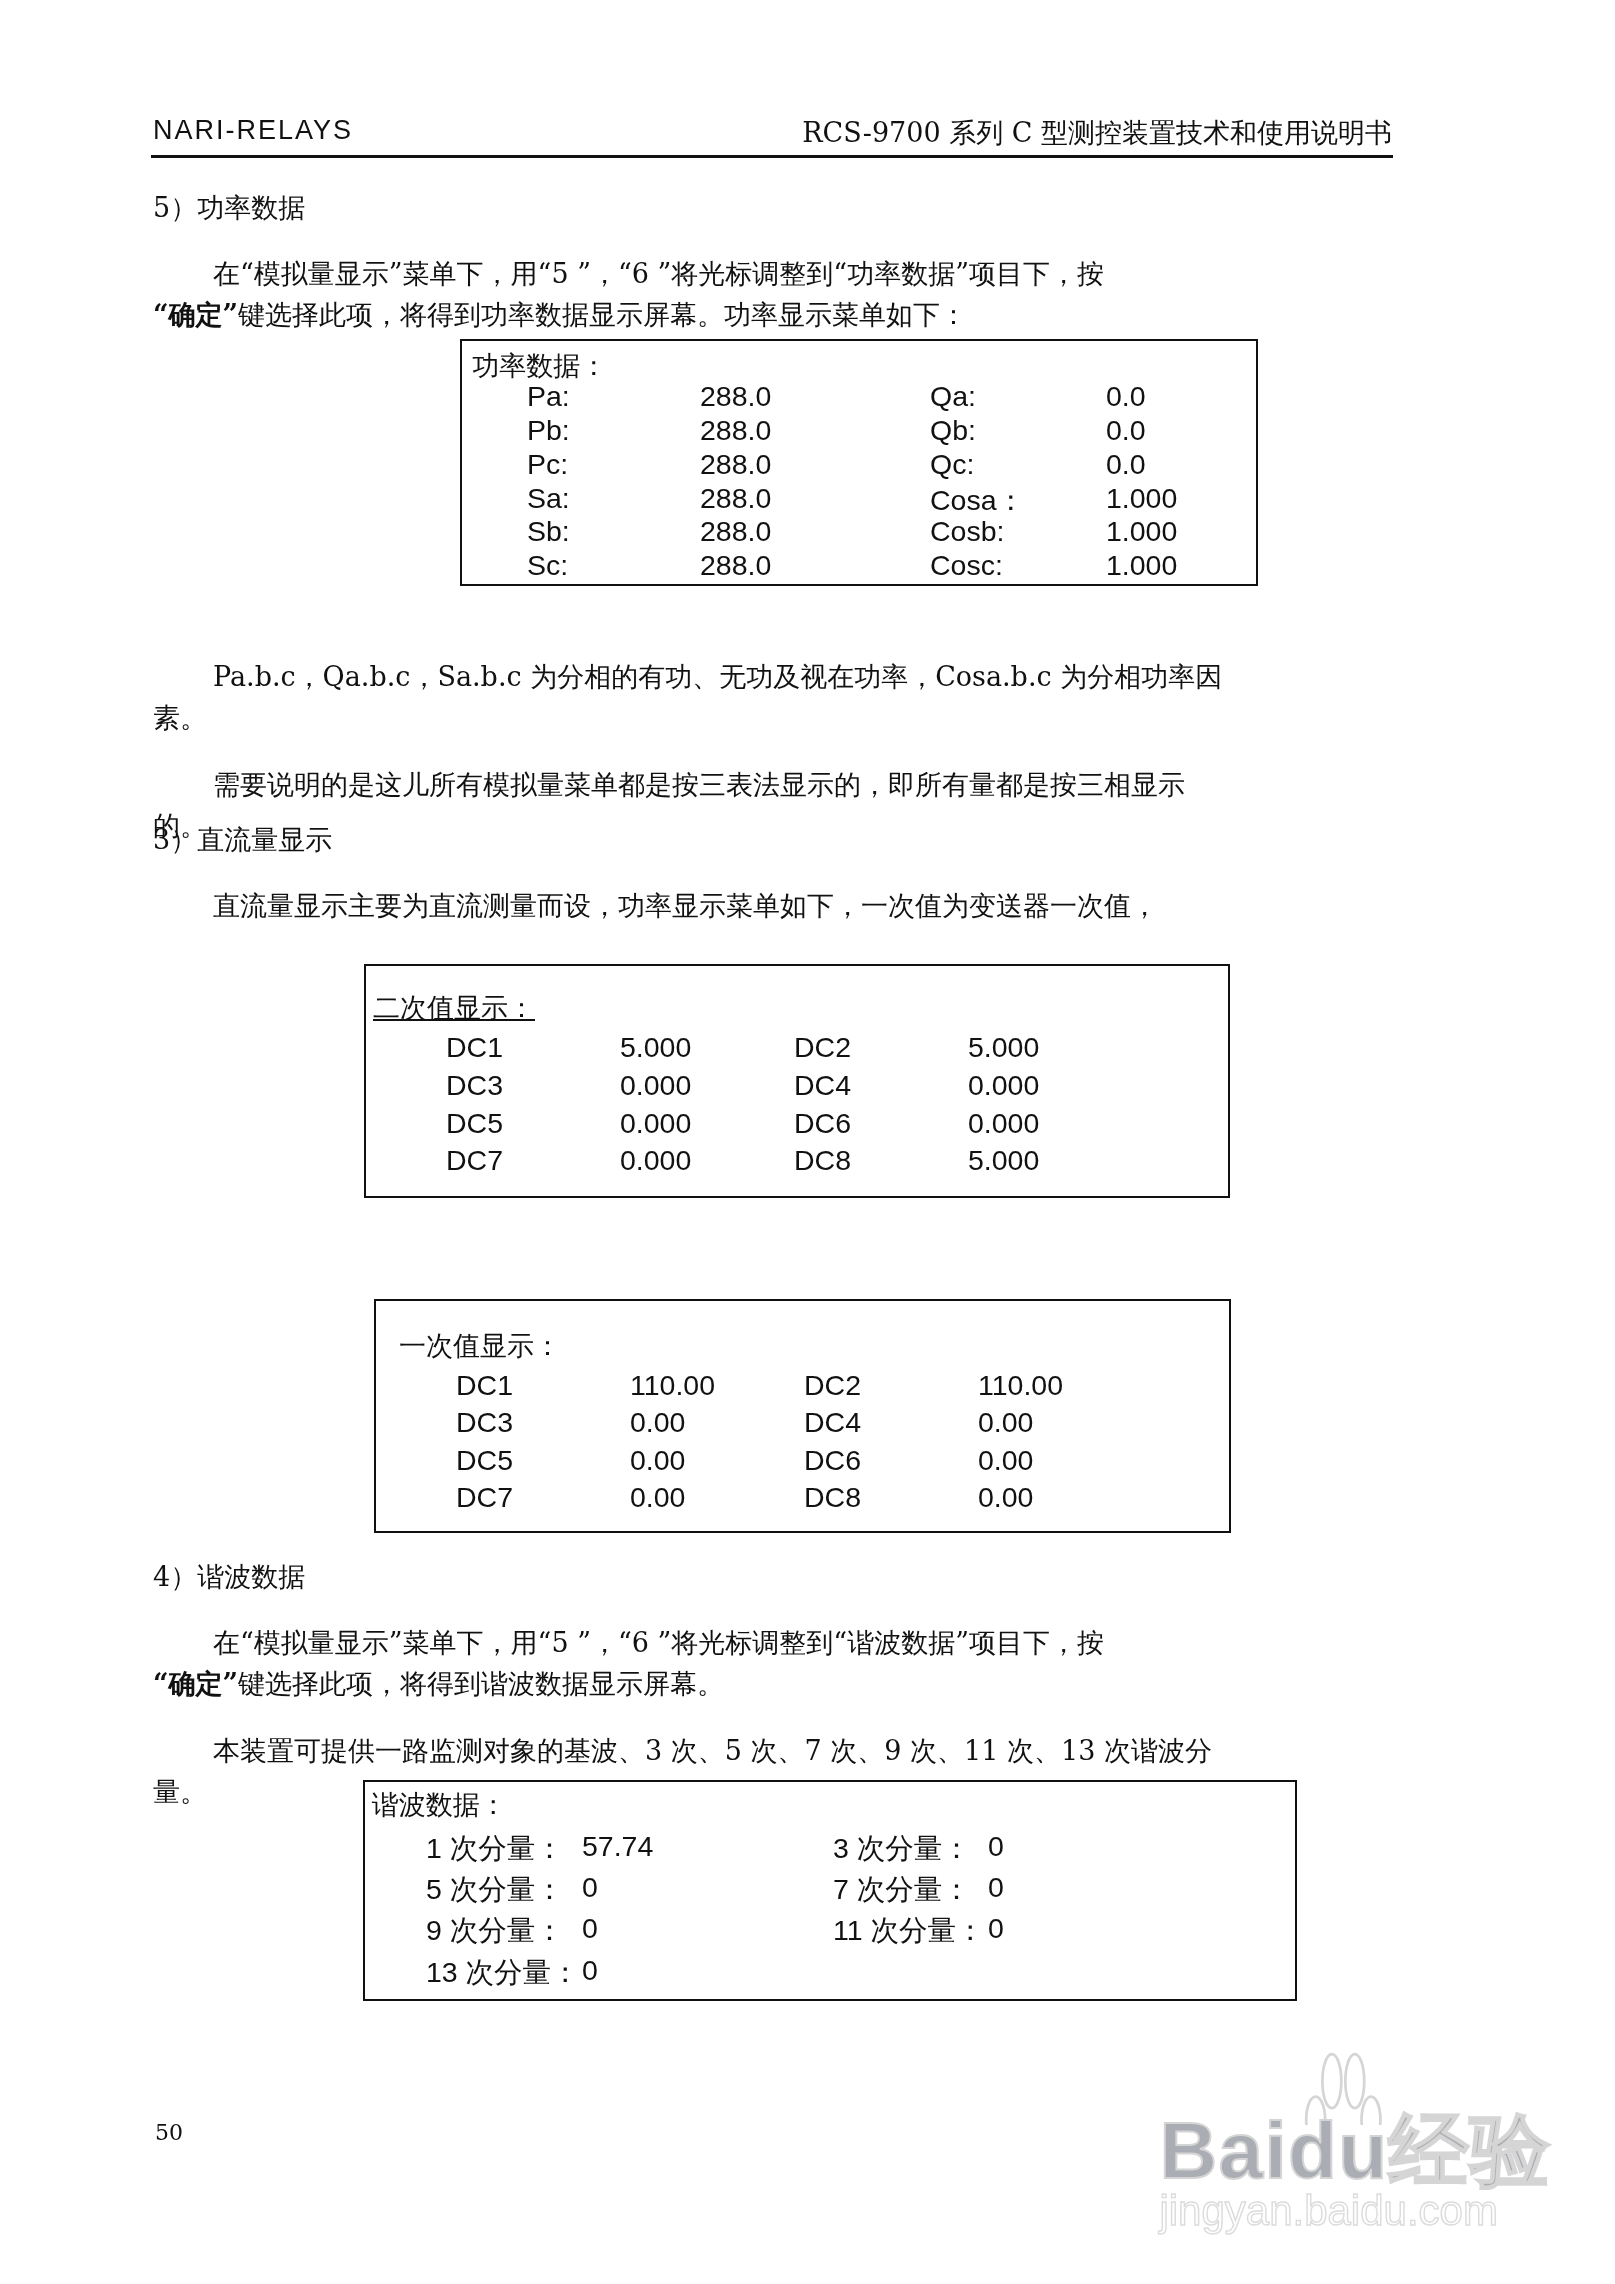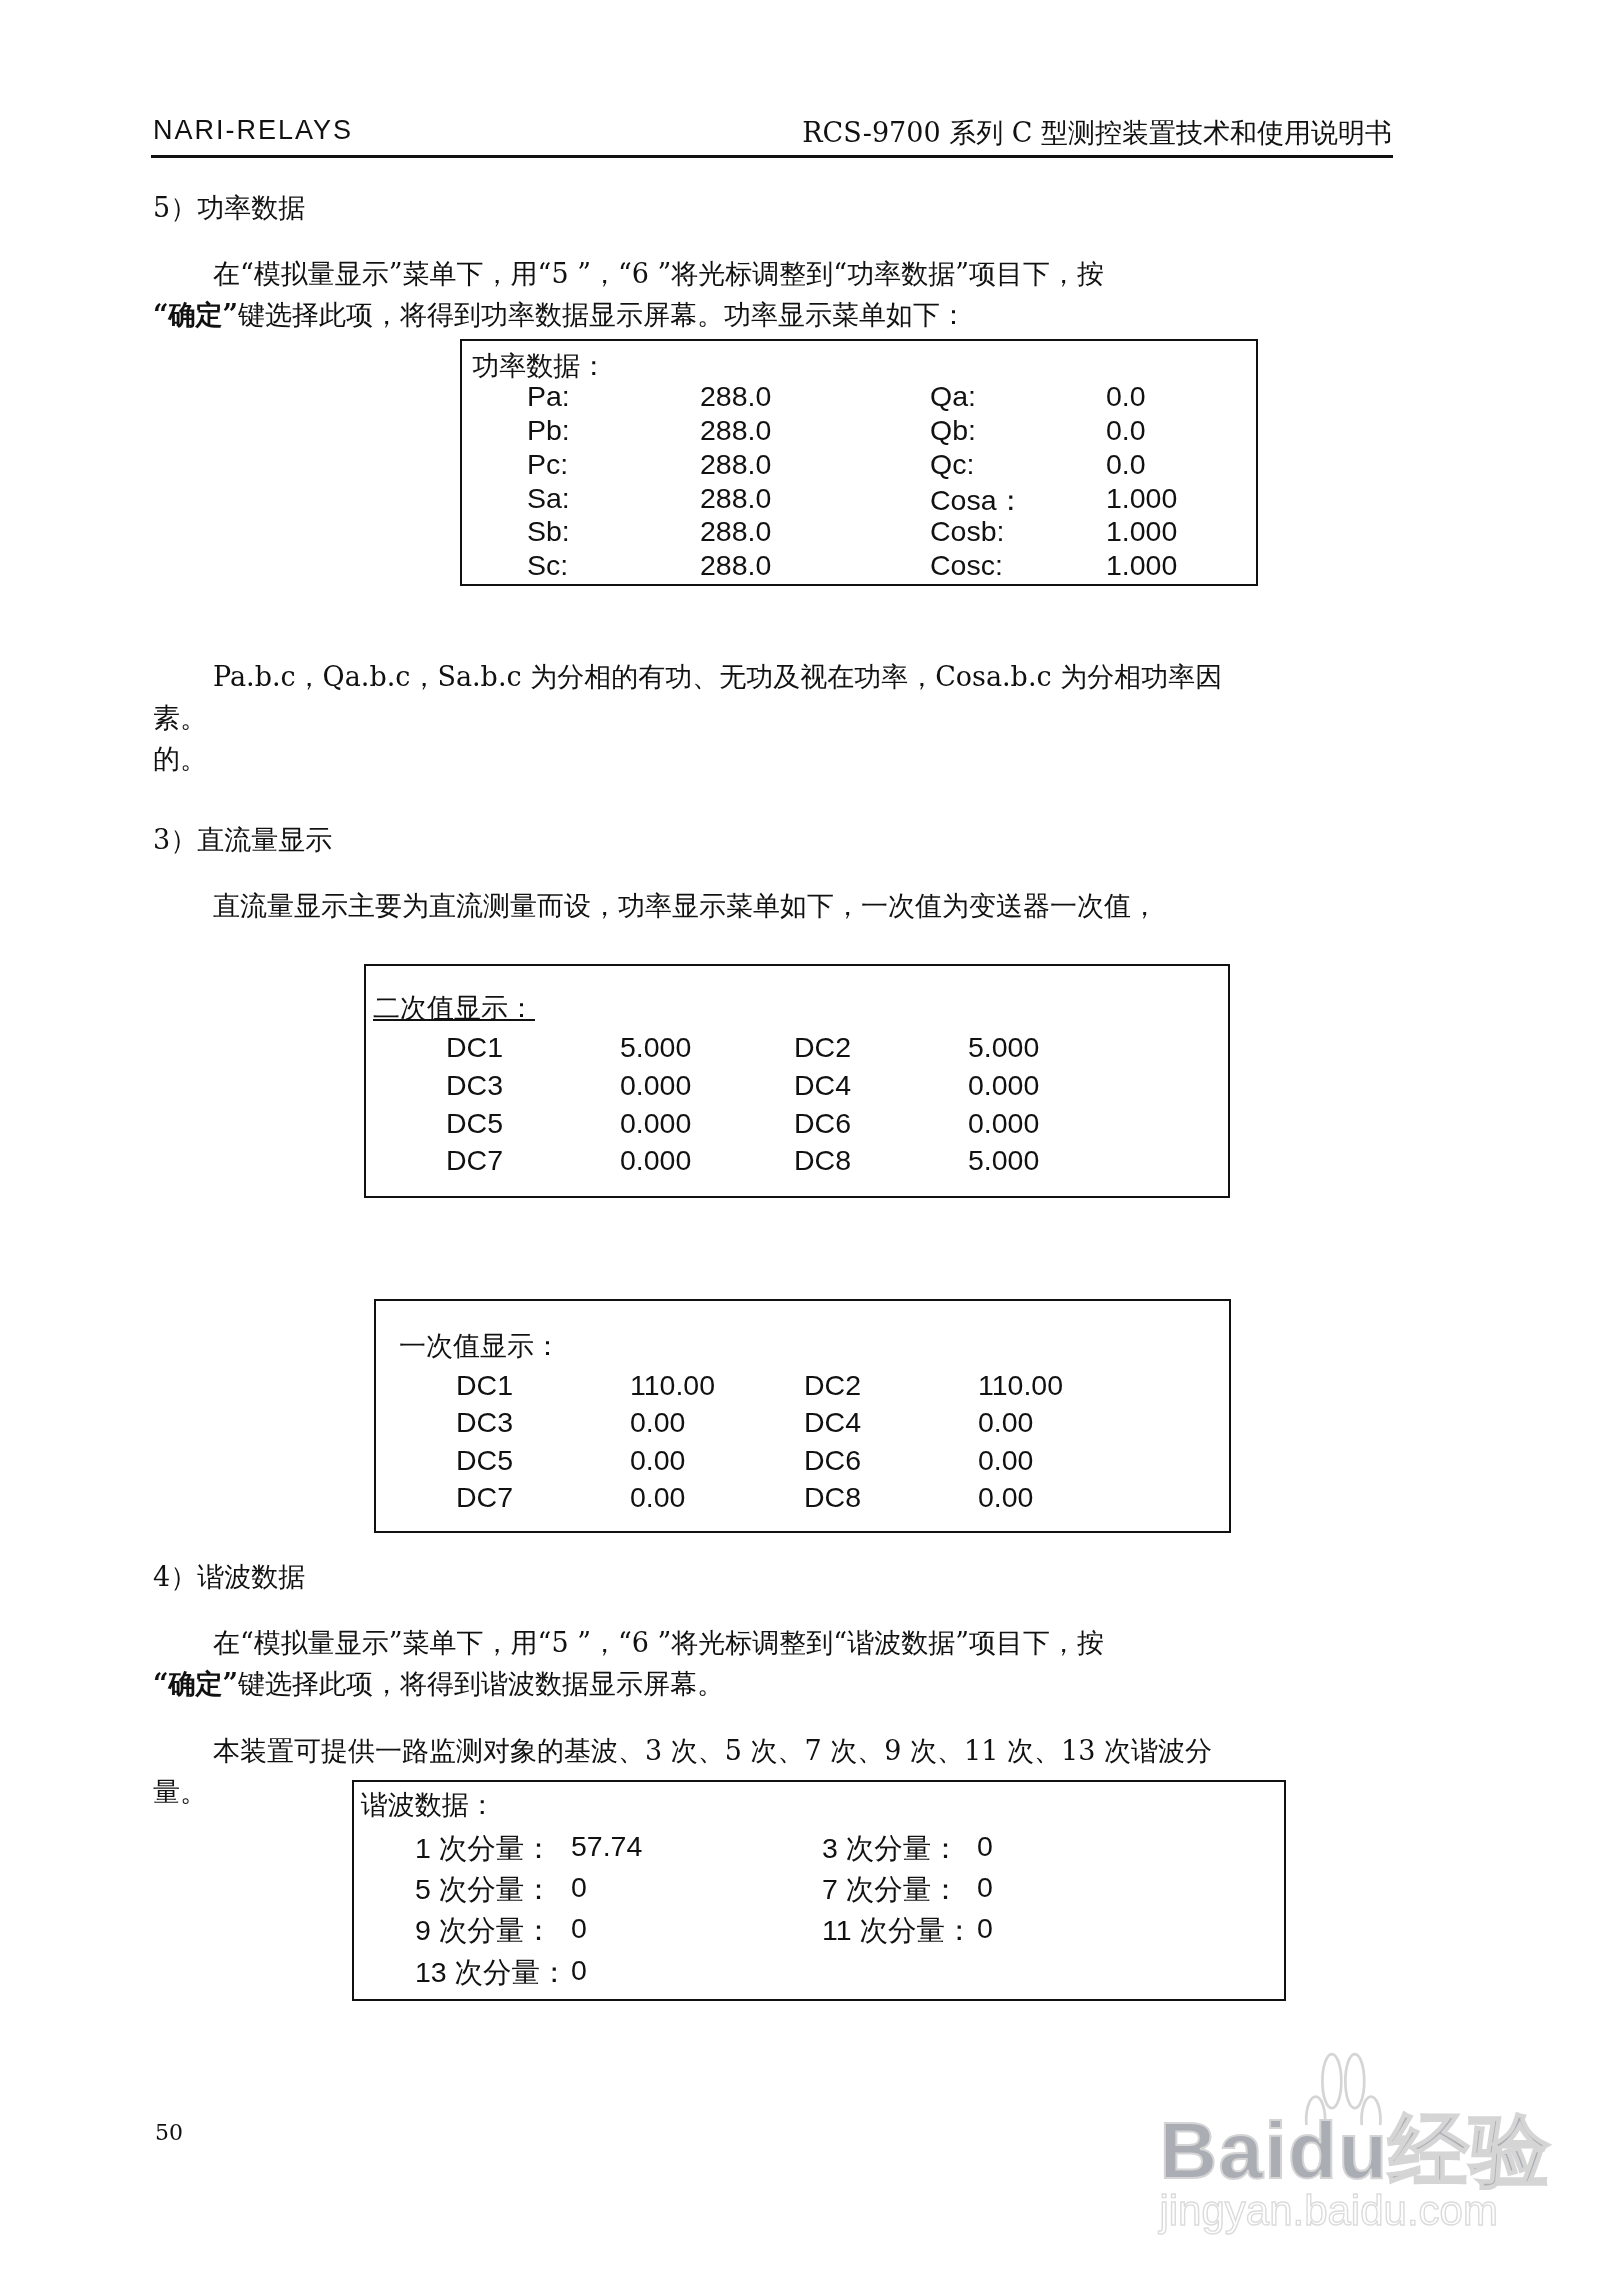--- a/index.html
+++ b/index.html
@@ -79,20 +79,21 @@
     <span style="left:65px">Sc:</span>
     <span style="left:238px">288.0</span>
     <span style="left:468px">Cosc:</span>
     <span style="left:644px">1.000</span>
   </div>
 </div>
 
 <div class="para serif" style="top:630px;">
   <span class="line indent">Pa.b.c，Qa.b.c，Sa.b.c 为分相的有功、无功及视在功率，Cosa.b.c 为分相功率因</span>
   <span class="line">素。</span>
+  <span class="line indent">需要说明的是这儿所有模拟量菜单都是按三表法显示的，即所有量都是按三相显示</span>
   <span class="line">的。</span>
 </div>
 
 <div class="heading serif" style="top:822px;">3）直流量显示</div>
 <div class="para serif" style="top:859px;">
   <span class="line indent">直流量显示主要为直流测量而设，功率显示菜单如下，一次值为变送器一次值，</span>
 </div>
 
 <div class="box" style="left:364px; top:964px; width:866px; height:234px;">
   <div class="title serif" style="left:7px; top:24.4px;text-decoration:underline;">二次值显示：</div>
@@ -151,21 +152,21 @@
 </div>
 
 <div class="heading serif" style="top:1559px;">4）谐波数据</div>
 <div class="para serif" style="top:1596px;">
   <span class="line indent">在“模拟量显示”菜单下，用“5 ”，“6 ”将光标调整到“谐波数据”项目下，按</span>
   <span class="line"><span class="bold">“确定”</span><span>键选择此项，将得到谐波数据显示屏幕。</span></span>
   <span class="line indent">本装置可提供一路监测对象的基波、3 次、5 次、7 次、9 次、11 次、13 次谐波分</span>
   <span class="line">量。</span>
 </div>
 
-<div class="box" style="left:352px; top:1780px; width:934px; height:221px;">
+<div class="box" style="left:363px; top:1780px; width:934px; height:221px;">
   <div class="title serif" style="left:6.8px; top:5.4px;">谐波数据：</div>
   <div class="grid-row sans" style="top:48px; left:0; width:100%;">
     <span style="left:61px">1 次分量：</span>
     <span style="left:217px">57.74</span>
     <span style="left:468px">3 次分量：</span>
     <span style="left:623px">0</span>
   </div>
   <div class="grid-row sans" style="top:89px; left:0; width:100%;">
     <span style="left:61px">5 次分量：</span>
     <span style="left:217px">0</span>

